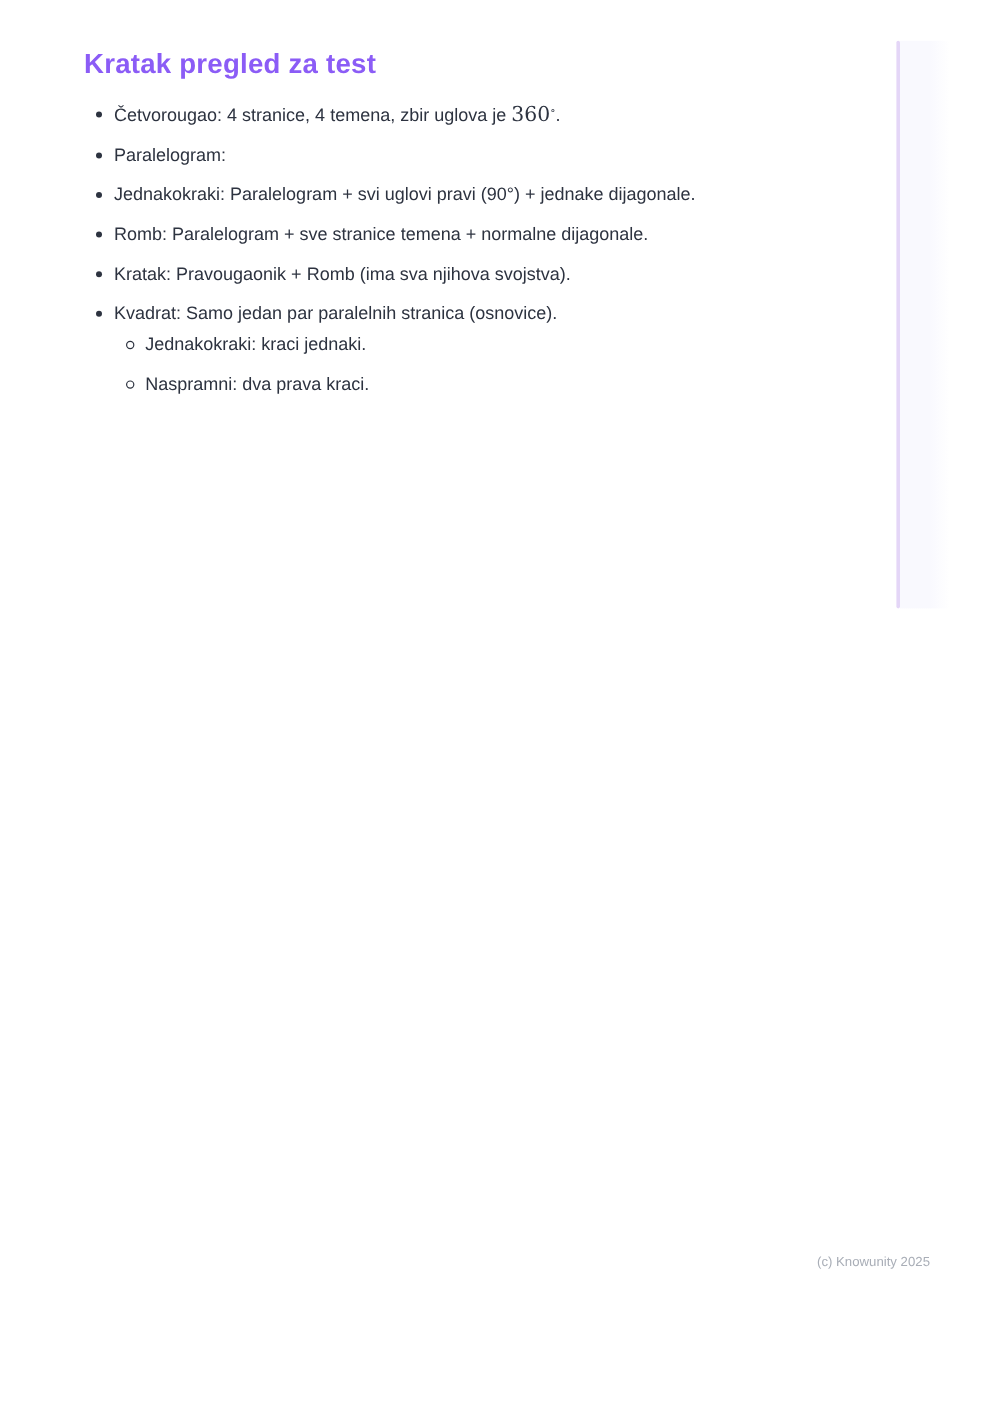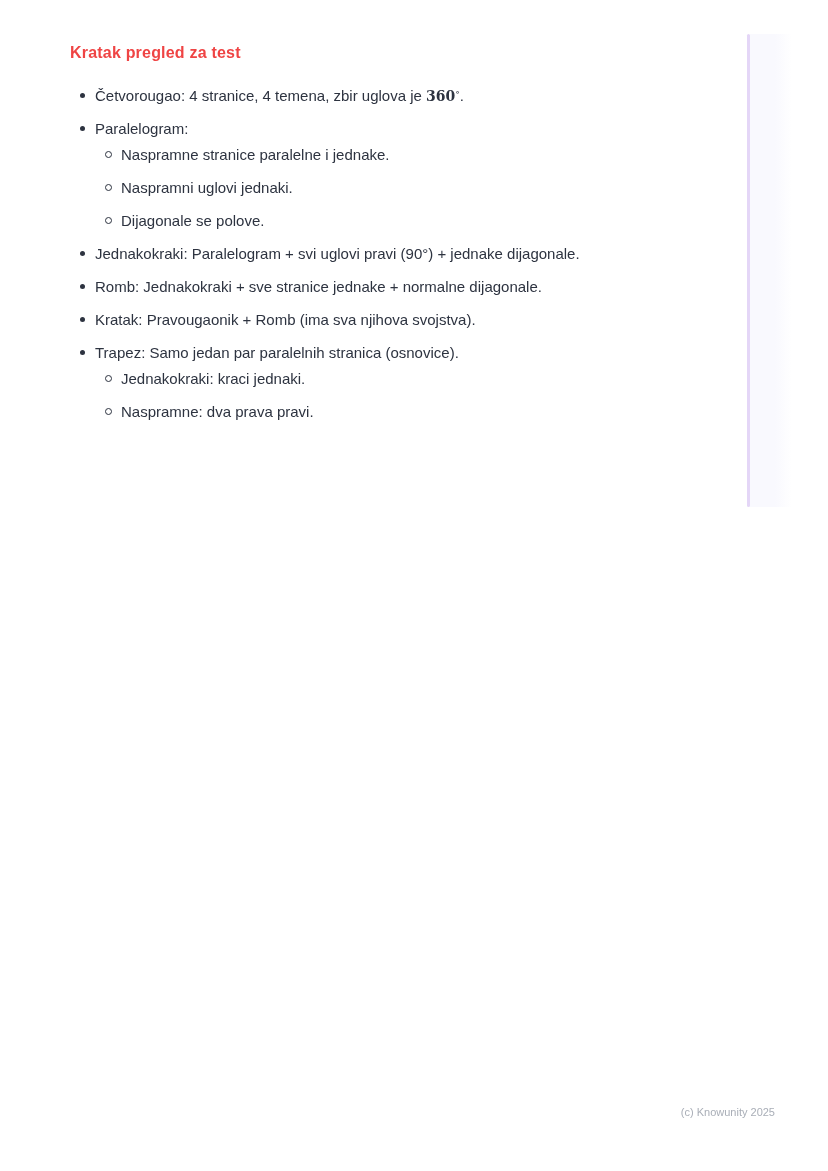--- a/index.html
+++ b/index.html
@@ -10,24 +10,24 @@
     font-family: "Liberation Sans", "DejaVu Sans", sans-serif;
     color: #2d3340;
     overflow: hidden;
   }
   .page {
     position: absolute;
     inset: 0;
     padding: 40px 0 0 70px;
   }
   .title {
-    font-size: 16px;
+    font-size: 23px;
     font-weight: 700;
     letter-spacing: 0.2px;
-    color: #ef4444;
+    color: #8b5cf6;
     margin: 0 0 18px 0;
     line-height: 26px;
   }
   ul.list {
     list-style: none;
     padding-left: 25px;
     max-width: 525px;
     font-size: 15px;
     line-height: 24px;
   }
@@ -61,22 +61,21 @@
     top: 8px;
     width: 5px;
     height: 5px;
     border-radius: 50%;
     border: 1.5px solid #2d3340;
     background: transparent;
   }
   .b { font-weight: 400; }
   .math {
     font-family: "DejaVu Serif", "Liberation Serif", serif;
-    font-size: 14px;
-    font-weight: bold;
+    font-size: 17px;
   }
   .math-sup {
     font-family: "DejaVu Serif", "Liberation Serif", serif;
     font-size: 9px;
     vertical-align: 6px;
     line-height: 0;
   }
   .accent-line {
     position: absolute;
     left: 747px;
@@ -90,54 +89,49 @@
     position: absolute;
     left: 750px;
     top: 34px;
     width: 42px;
     height: 473px;
     background: linear-gradient(to right, #f9f9fe 60%, #ffffff 100%);
   }
   .footer {
     position: absolute;
     right: 53px;
-    top: 1106px;
+    top: 1046px;
     font-size: 11px;
     color: #a9aeb7;
   }
 </style>
 </head>
 <body>
 
 <div class="page">
 
   <h1 class="title">Kratak pregled za test</h1>
 
   <ul class="list">
 
     <li class="l1"><span class="b">Četvorougao:</span><span> 4 stranice, 4 temena, zbir uglova je </span><span class="math">360</span><span class="math-sup">∘</span><span>.</span></li>
 
     <li class="l1"><span class="b">Paralelogram:</span>
-      <ul class="sub">
-        <li class="l2"><span>Naspramne stranice paralelne i jednake.</span></li>
-        <li class="l2"><span>Naspramni uglovi jednaki.</span></li>
-        <li class="l2"><span>Dijagonale se polove.</span></li>
-      </ul>
     </li>
 
     <li class="l1"><span class="b">Jednakokraki:</span><span> Paralelogram + svi uglovi pravi (90°) + jednake dijagonale.</span></li>
 
-    <li class="l1"><span class="b">Romb:</span><span> Jednakokraki + sve stranice jednake + normalne dijagonale.</span></li>
+    <li class="l1"><span class="b">Romb:</span><span> Paralelogram + sve stranice temena + normalne dijagonale.</span></li>
 
     <li class="l1"><span class="b">Kratak:</span><span> Pravougaonik + Romb (ima sva njihova svojstva).</span></li>
 
-    <li class="l1"><span class="b">Trapez:</span><span> Samo jedan par paralelnih stranica (osnovice).</span>
+    <li class="l1"><span class="b">Kvadrat:</span><span> Samo jedan par paralelnih stranica (osnovice).</span>
       <ul class="sub">
         <li class="l2"><span class="b">Jednakokraki:</span><span> kraci jednaki.</span></li>
-        <li class="l2"><span class="b">Naspramne:</span><span> dva prava pravi.</span></li>
+        <li class="l2"><span class="b">Naspramni:</span><span> dva prava kraci.</span></li>
       </ul>
     </li>
 
   </ul>
 
   <div class="accent-line"></div>
   <div class="side-panel"></div>
 
   <div class="footer">(c) Knowunity 2025</div>
 

